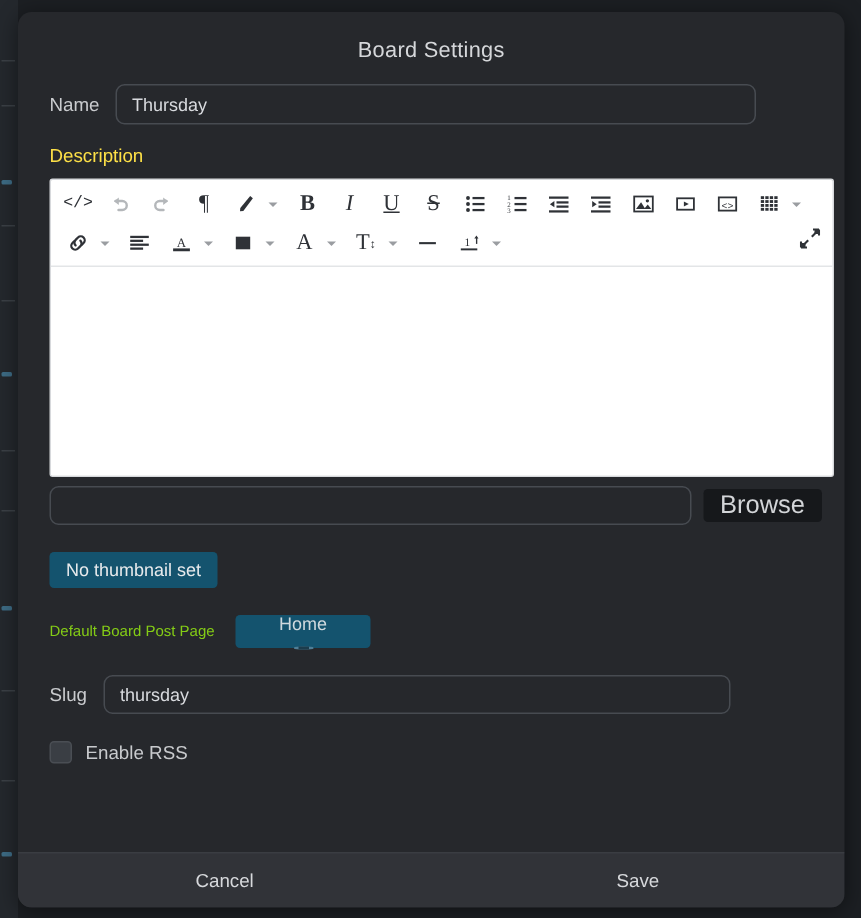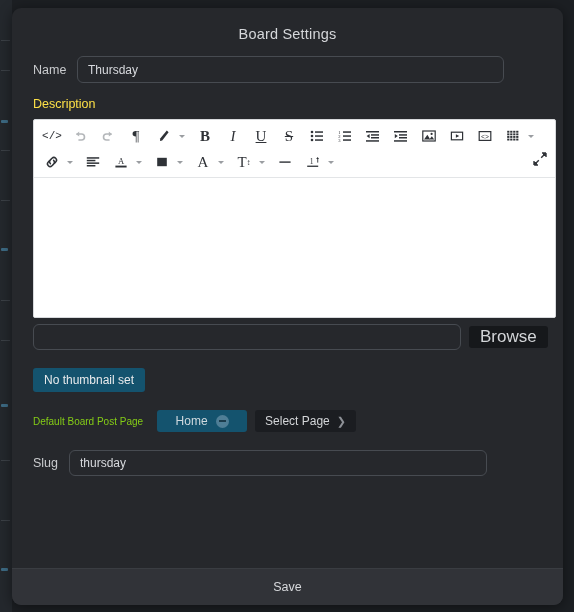--- a/index.html
+++ b/index.html
@@ -153,20 +153,21 @@
     margin-left: 14px;
     background: #14536e;
     color: #cfd9de;
     font-size: 12px;
     height: 22px;
     min-width: 90px;
     border-radius: 3px;
     display: inline-flex; align-items: center; justify-content: center;
     gap: 8px;
     padding: 0 10px;
+    flex-direction: column;
   }
   .minus-circle {
     width: 13px; height: 13px; border-radius: 50%;
     background: #4f7e96;
     display: inline-flex; align-items: center; justify-content: center;
   }
   .minus-circle i { display:block; width: 7px; height: 1.5px; background: #1c3c4c; }
   .chip-select {
     margin-left: 8px;
     background: #1b1d21;
@@ -432,30 +433,31 @@
     <div class="no-thumb">No thumbnail set</div>
 
     <div class="row dbp-row">
       <span class="dbp-label">Default Board Post Page</span>
       <span class="chip-home">
         <span>Home</span>
         <span class="minus-circle">
             <i></i>
           </span>
       </span>
-      <span class="chip-select">
-        <span>Select Page</span>
-        <span class="chev">❯</span>
-      </span>
     </div>
 
     <div class="row slug-row">
       <span class="field-label">Slug</span>
       <input id="slug-input" class="text-input" type="text" value="thursday" style="">
     </div>
 
+    <div class="row rss-row">
+      <span class="checkbox"></span>
+      <span class="rss-label">Enable RSS</span>
+    </div>
 
   </div>
 
   <div class="modal-footer">
+    <div class="footer-btn">Cancel</div>
     <div class="footer-btn">Save</div>
   </div>
 </div>
 
 </body></html>

